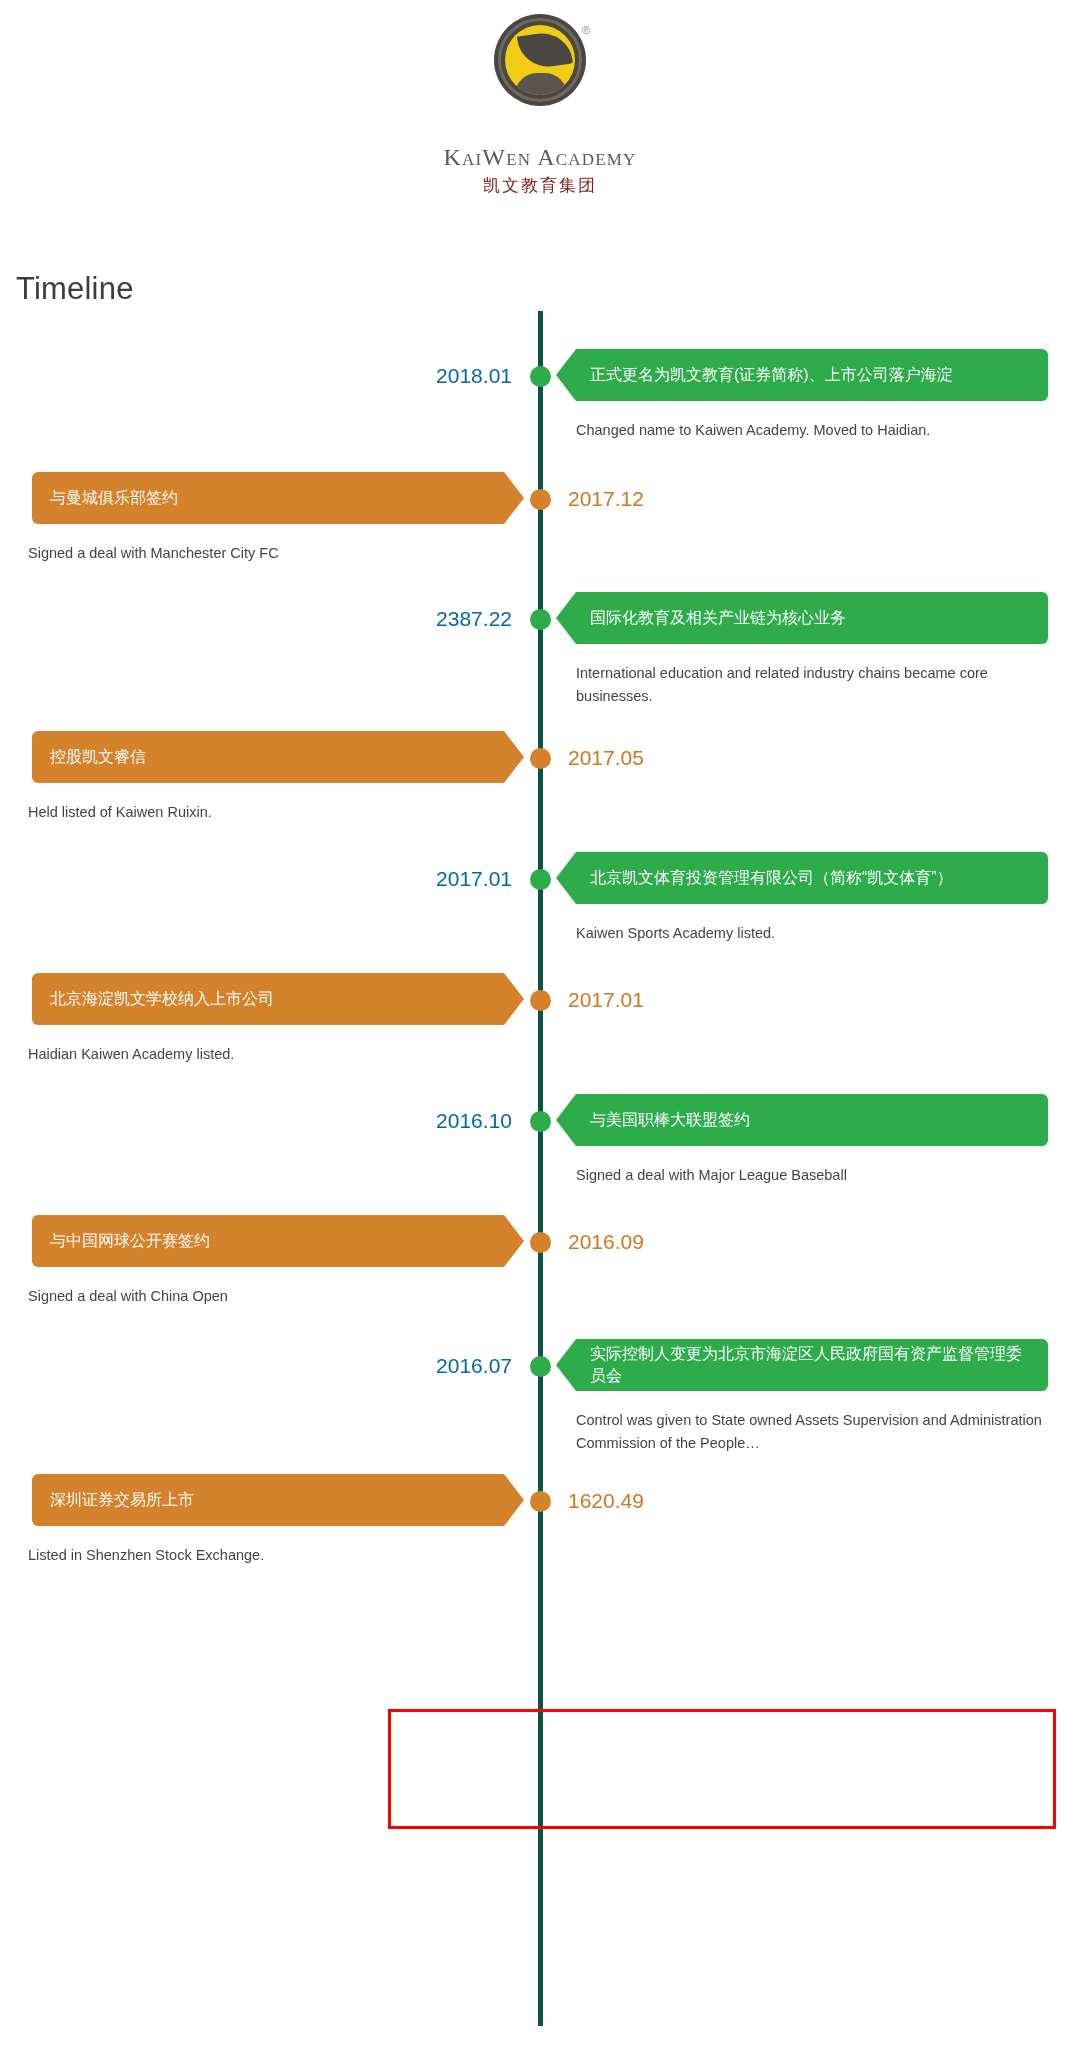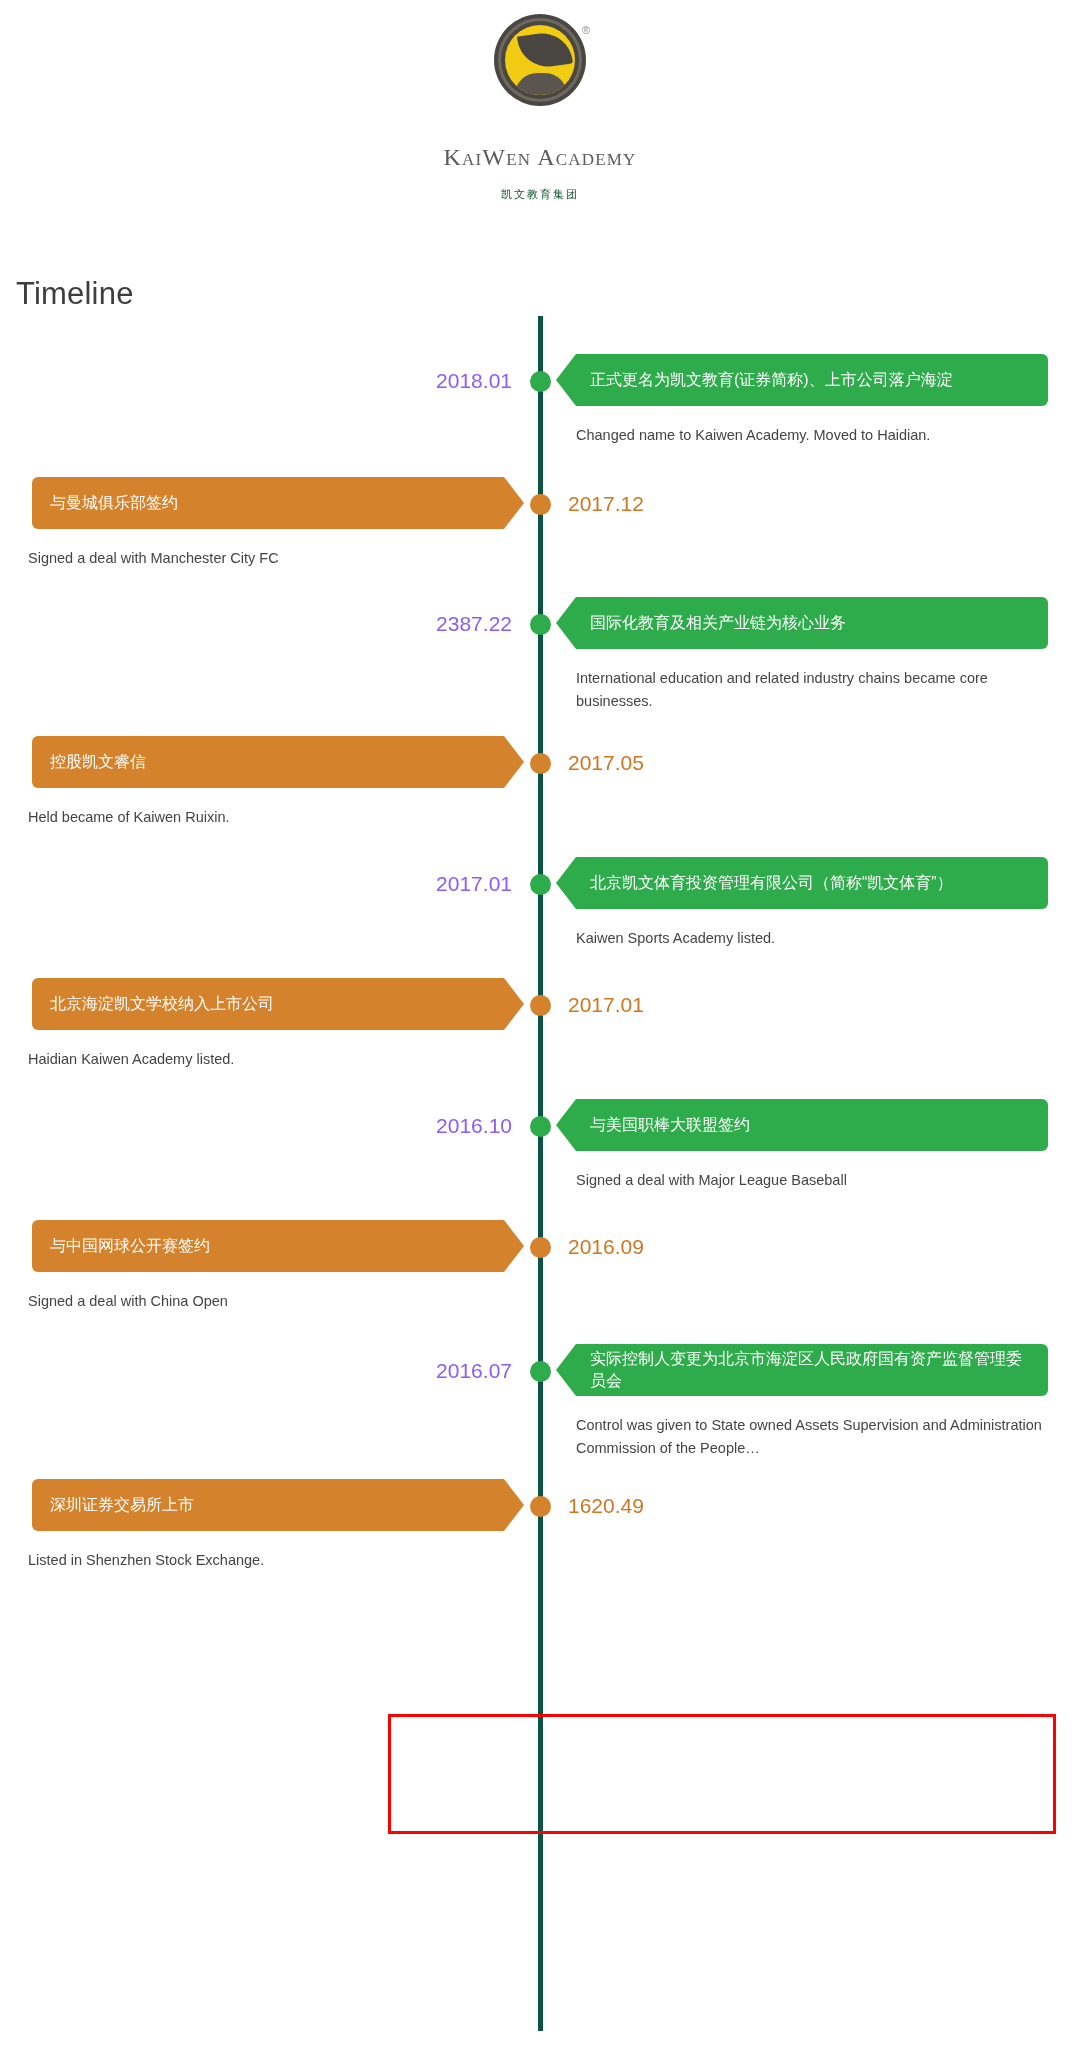--- a/index.html
+++ b/index.html
@@ -74,24 +74,24 @@
   .logo-name {
     margin-top: 26px;
     font-family: "Liberation Serif", "DejaVu Serif", serif;
     font-size: 24px;
     letter-spacing: 1.2px;
     color: #5b5b5b;
     font-variant: small-caps;
     text-transform: capitalize;
   }
   .logo-name-cn {
-    margin-top: 16px;
-    font-size: 11px;
+    margin-top: 3px;
+    font-size: 17px;
     letter-spacing: 2px;
-    color: #14532d;
+    color: #7f1d1d;
   }
 
   
   .section-title {
     margin: 74px 0 0 16px;
     font-size: 31px;
     font-weight: 400;
     color: #3d3d3d;
     letter-spacing: 0.2px;
   }
@@ -122,21 +122,21 @@
   .tl-date {
     position: absolute;
     top: 0;
     font-size: 21px;
     line-height: 26px;
     white-space: nowrap;
   }
   .tl-row.right .tl-date {
     right: 568px;
     text-align: right;
-    color: #8b5cf6;
+    color: #0369a1;
   }
   .tl-row.left .tl-date {
     left: 568px;
     text-align: left;
     color: #cc7722;
   }
 
   
   .tl-dot {
     position: absolute;
@@ -246,21 +246,21 @@
     <div class="tl-row right" style="top: 295px;">
       <div class="tl-date">2387.22</div>
       <div class="tl-dot"></div>
       <div class="tl-banner">国际化教育及相关产业链为核心业务</div>
       <div class="tl-desc">International education and related industry chains became core businesses.</div>
     </div>
     <div class="tl-row left" style="top: 434px;">
       <div class="tl-date">2017.05</div>
       <div class="tl-dot"></div>
       <div class="tl-banner">控股凯文睿信</div>
-      <div class="tl-desc">Held became of Kaiwen Ruixin.</div>
+      <div class="tl-desc">Held listed of Kaiwen Ruixin.</div>
     </div>
     <div class="tl-row right" style="top: 555px;">
       <div class="tl-date">2017.01</div>
       <div class="tl-dot"></div>
       <div class="tl-banner">北京凯文体育投资管理有限公司（简称“凯文体育”）</div>
       <div class="tl-desc">Kaiwen Sports Academy listed.</div>
     </div>
     <div class="tl-row left" style="top: 676px;">
       <div class="tl-date">2017.01</div>
       <div class="tl-dot"></div>

